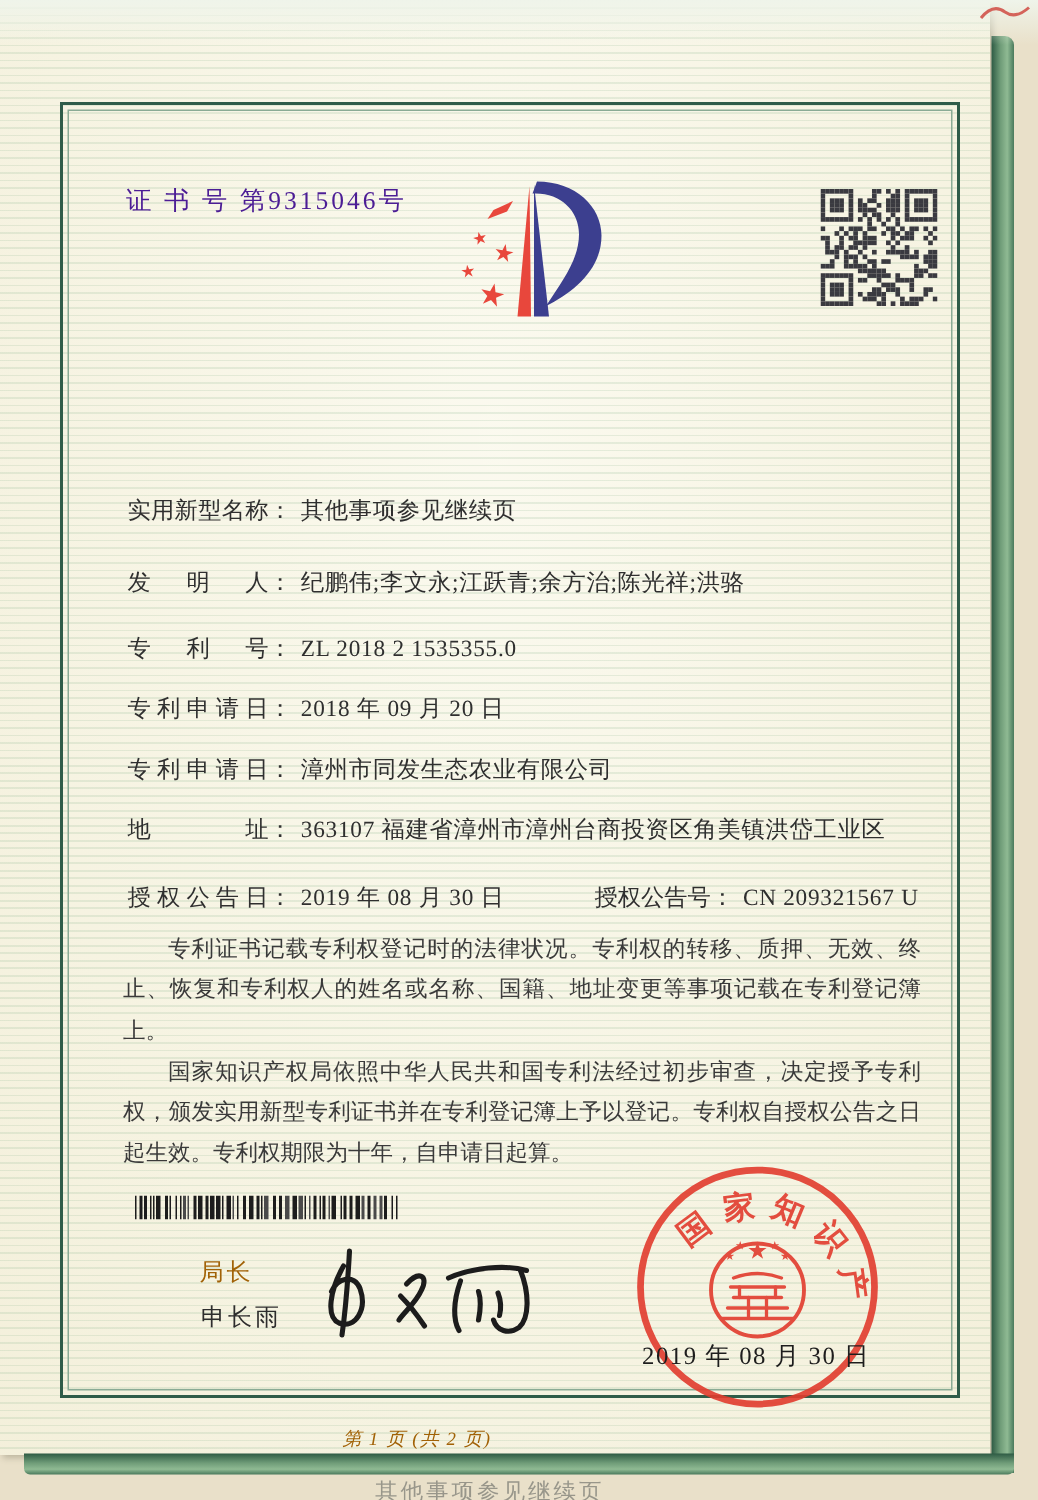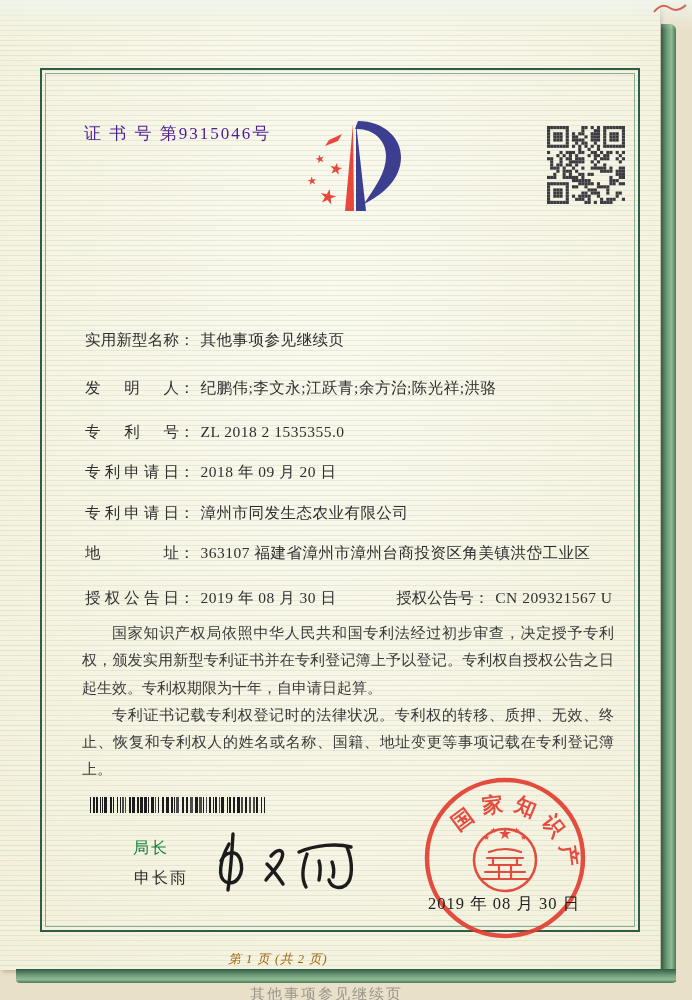--- a/index.html
+++ b/index.html
@@ -81,21 +81,21 @@
 
   
   .paras{
     position:absolute;left:82px;top:620px;width:532px;
     font-size:15px;line-height:1.82;color:#3a3a3a;text-align:justify;
   }
   .paras p{margin:0;text-indent:2em;}
 
   
   .barcode{position:absolute;left:90px;top:797px;width:178px;height:16px;}
-  .signer-title{position:absolute;left:133px;top:838px;font-size:16px;letter-spacing:2px;color:#15803d;}
+  .signer-title{position:absolute;left:133px;top:838px;font-size:16px;letter-spacing:2px;color:#a16207;}
   .signer-name{position:absolute;left:134px;top:868px;font-size:16px;letter-spacing:2px;color:#2d2d2d;}
   .signature{position:absolute;left:205px;top:822px;}
 
   .seal{position:absolute;left:419px;top:772px;width:172px;height:172px;opacity:.9;}
   .seal-date{
     position:absolute;left:428px;top:893px;font-size:16.5px;color:#1d1d1d;
     letter-spacing:1px;z-index:5;
   }
 
   .footer{
@@ -470,22 +470,22 @@
     <div class="frow">
       <span class="flabel">地址</span><span class="fcolon">：</span><span class="fvalue">363107 福建省漳州市漳州台商投资区角美镇洪岱工业区</span>
     </div>
     <div class="frow">
       <span><span class="flabel">授权公告日</span><span class="fcolon">：</span><span class="fvalue">2019 年 08 月 30 日</span></span>
       <span class="pair2"><span>授权公告号</span><span class="fcolon">：</span><span class="fvalue">CN 209321567 U</span></span>
     </div>
   </div>
 
   <div class="paras">
+    <p>专利证书记载专利权登记时的法律状况。专利权的转移、质押、无效、终止、恢复和专利权人的姓名或名称、国籍、地址变更等事项记载在专利登记簿上。</p>
     <p>国家知识产权局依照中华人民共和国专利法经过初步审查，决定授予专利权，颁发实用新型专利证书并在专利登记簿上予以登记。专利权自授权公告之日起生效。专利权期限为十年，自申请日起算。</p>
-    <p>专利证书记载专利权登记时的法律状况。专利权的转移、质押、无效、终止、恢复和专利权人的姓名或名称、国籍、地址变更等事项记载在专利登记簿上。</p>
   </div>
 
   <svg class="barcode" id="barcode" viewBox="0 0 178 16" preserveAspectRatio="none">
       <rect x="0" y="0" width="1" height="16" fill="#1c1c1c"></rect>
       <rect x="3" y="0" width="2" height="16" fill="#1c1c1c"></rect>
       <rect x="6" y="0" width="2" height="16" fill="#1c1c1c"></rect>
       <rect x="10" y="0" width="1" height="16" fill="#1c1c1c"></rect>
       <rect x="12" y="0" width="1" height="16" fill="#1c1c1c"></rect>
       <rect x="14" y="0" width="3" height="16" fill="#1c1c1c"></rect>
       <rect x="20" y="0" width="2" height="16" fill="#1c1c1c"></rect>

